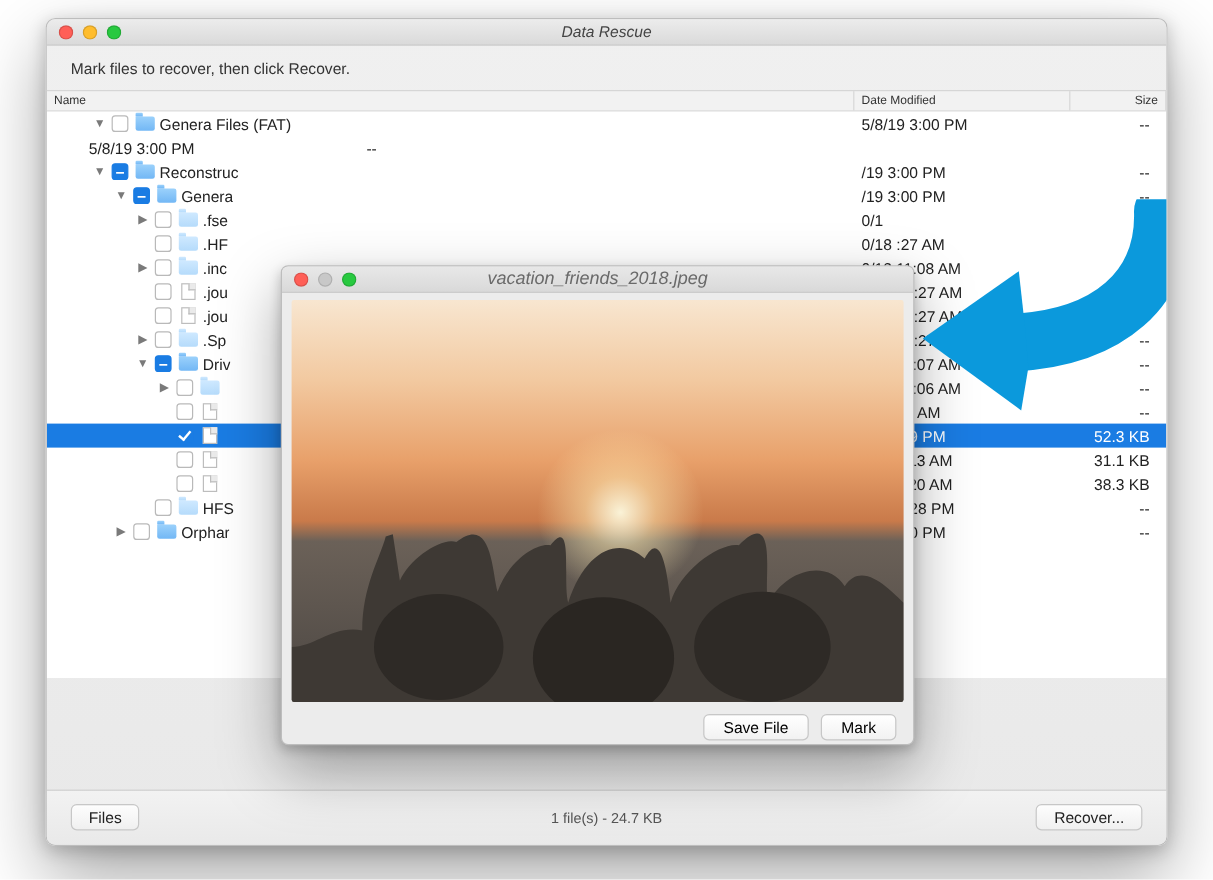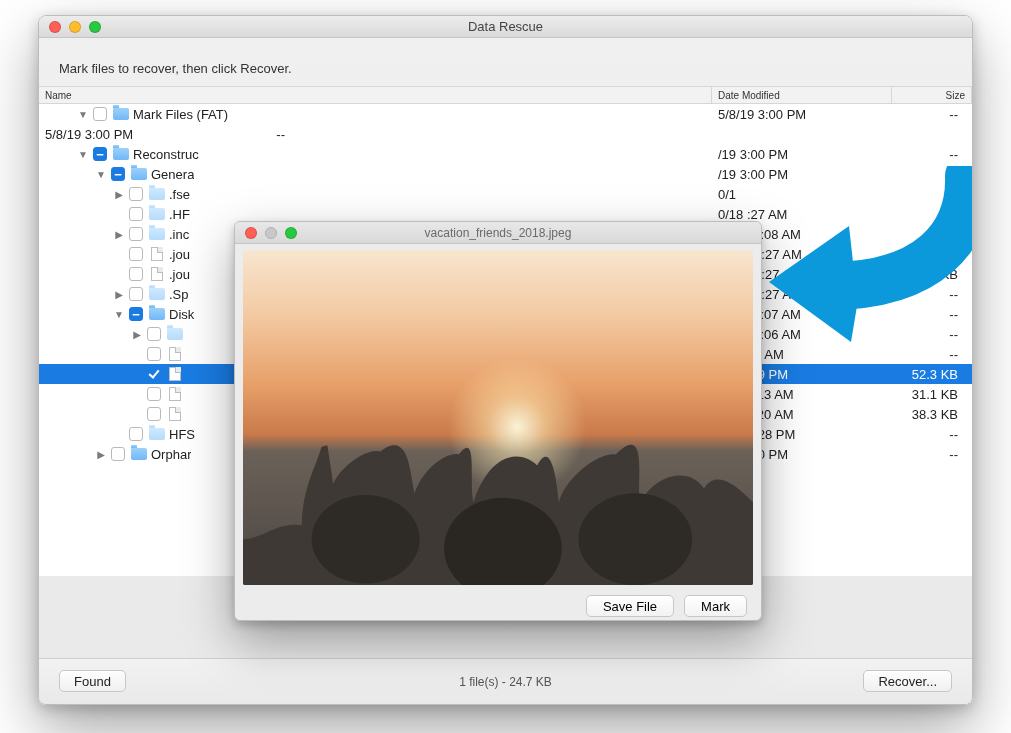--- a/index.html
+++ b/index.html
@@ -8,54 +8,54 @@
   .wrap { position: relative; width: 1011px; height: 733px; }
   .shadow {
     position: absolute; left: 38px; top: 15px; width: 935px; height: 690px;
     border-radius: 8px;
     box-shadow: 0 25px 60px rgba(0,0,0,0.35), 0 4px 14px rgba(0,0,0,0.2);
     background: linear-gradient(#F0F0F0, #E9E9E9);
     border: 1px solid #bdbdbd;
     overflow: hidden;
   }
   
-  .titlebar { height: 22px; display: flex; align-items: center; position: relative; background: linear-gradient(#ECECEC, #DADADA); border-bottom: 1px solid #c4c4c4; }
+  .titlebar { height: 22px; display: flex; align-items: center; position: relative; background: linear-gradient(#ECECEC, #DADADA); border-bottom: 1px solid #c4c4c4; font-style: italic; }
   .traffic { display: flex; gap: 8px; padding-left: 10px; }
   .dot { width: 12px; height: 12px; border-radius: 50%; border: 0.5px solid rgba(0,0,0,0.15); }
   .tred   { background: #FF5F57; }
   .tyellow{ background: #FFBD2E; }
   .tgreen { background: #28C940; }
   .tgray  { background: #c8c8c8; border-color: #b0b0b0; }
   .titlebar .title { position: absolute; left: 0; right: 0; text-align: center; font-size: 13px; color: #444; pointer-events: none; }
 
   
   .header { padding: 12px 20px 10px 20px; display: flex; align-items: flex-start; justify-content: space-between; }
   .header-left { display: flex; align-items: center; gap: 10px; }
   .disk-icon { width: 46px; height: 32px; position: relative; }
   .disk-icon .body { position: absolute; bottom: 0; width: 46px; height: 22px; border-radius: 3px; background: linear-gradient(#fbfbfb, #e4e4e4); border: 1px solid #bbb; }
   .disk-icon .top  { position: absolute; top: 0; left: 6px; width: 34px; height: 12px; border-radius: 2px 2px 0 0; background: linear-gradient(#efefef,#d9d9d9); border:1px solid #bbb; }
   .h-title { font-size: 23px; font-weight: 700; }
-  .h-sub   { font-size: 13px; color: #333; margin-top: 11px; }
+  .h-sub   { font-size: 13px; color: #333; margin-top: 0; }
   .header-right { display: flex; gap: 20px; padding-top: 6px; }
   .tool { display: flex; flex-direction: column; align-items: center; gap: 2px; font-size: 11px; color: #222; cursor: pointer; }
   .tool svg { width: 28px; height: 26px; }
 
   
   .col-header { display: flex; align-items: stretch; height: 18px; background: #F2F2F2; border-top: 1px solid #d6d6d6; border-bottom: 1px solid #d6d6d6; font-size: 10px; color: #333; }
   .col-header .c { display: flex; align-items: center; padding: 0 6px; border-right: 1px solid #d6d6d6; }
   .c-name { flex: 1; }
   .c-date { width: 180px; }
   .c-size { width: 80px; justify-content: flex-end; border-right: none; }
 
   
   .filelist { background: #fff; height: 472px; overflow: hidden; position: relative; }
   .row { display: flex; align-items: center; height: 20px; font-size: 13px; color: #222; }
   .row.sel { background: #1A7CE3; color: #fff; }
   .cell-name { flex: 1; display: flex; align-items: center; min-width: 0; }
-  .cell-date { width: 180px; padding-left: 6px; white-space: nowrap; overflow: hidden; }
+  .cell-date { width: 180px; padding-left: 6px; white-space: nowrap; overflow: hidden; margin-left: 29px; }
   .cell-size { width: 80px; text-align: right; padding-right: 14px; white-space: nowrap; }
 
   .indent { display: inline-block; }
   .arrow { width: 12px; text-align: center; color: #7a7a7a; font-size: 10px; cursor: pointer; user-select: none; }
   .row.sel .arrow { color: #fff; }
   .chk { width: 14px; height: 14px; border: 1px solid #b9b9b9; border-radius: 3px; background: #fff; display: inline-flex; align-items: center; justify-content: center; margin: 0 4px; cursor: pointer; }
   .chk.dash { background: #1A7CE3; border-color: #1A7CE3; color: #fff; font-weight: 700; }
   .chk.chk-on { background: #1A7CE3; border-color: #1A7CE3; }
   .chk.chk-on::after { content: ""; width: 4px; height: 8px; border: solid #fff; border-width: 0 2px 2px 0; transform: rotate(40deg); margin-top: -2px; }
   .ficon { width: 16px; height: 16px; margin: 0 4px 0 2px; display: inline-flex; align-items: center; justify-content: center; flex-shrink: 0; }
@@ -74,21 +74,21 @@
   .btn.recover { right: 20px; bottom: 12px; }
 
   
   .preview {
     position:absolute; left: 195px; top: 205px; width: 528px; height: 400px;
     border-radius: 6px; background: #ECECEC; border:1px solid #bdbdbd;
     box-shadow: 0 20px 50px rgba(0,0,0,0.35), 0 4px 10px rgba(0,0,0,0.2);
     overflow:hidden;
   }
   .preview .titlebar { background: linear-gradient(#E8E8E8,#D9D9D9); }
-  .preview .title { font-size: 12px; color: #6a6a6a; }
+  .preview .title { font-size: 15px; color: #6a6a6a; }
   .preview-img { margin: 6px 8px 0 8px; height: 335px; border-radius: 2px; overflow: hidden; position: relative; background: linear-gradient(180deg, #F8E6D0 0%, #F2C9A0 20%, #E8A06A 40%, #C97A4A 55%, #6B6158 60%, #4B4642 100%); }
   .silh { position:absolute; bottom:0; width:100%; height:55%; }
   .silh svg { width:100%; height:100%; }
   .flare { position:absolute; left: 40%; top: 32%; width: 140px; height: 140px; border-radius: 50%; background: radial-gradient(circle, rgba(255,255,230,0.9) 0%, rgba(255,236,180,0.5) 30%, rgba(255,236,180,0) 70%); }
   .preview-actions { display:flex; gap: 10px; justify-content:flex-end; padding: 10px 14px; }
   .pbtn { height: 22px; padding: 0 16px; border-radius: 5px; border:1px solid #c7c7c7; background: linear-gradient(#fff,#f2f2f2); font-size: 13px; cursor:pointer; display:flex; align-items:center; }
 
   
   .big-arrow { position:absolute; left: 720px; top: 150px; width: 230px; height: 190px; pointer-events:none; }
   .big-arrow svg { width:100%; height:100%; }
@@ -122,21 +122,21 @@
 
   <div class="filelist" id="filelist">
         <div class="row">
           <div class="cell-name">
             <span class="indent" style="width: 38px;"></span>
             <span class="arrow">▼</span>
             <span class="chk"></span>
             <span class="ficon">
               <span class="folder blue"></span>
             </span>
-            <span class="name-text">Mark Files (FAT)</span>
+            <span class="name-text">Genera Files (FAT)</span>
           </div>
           <div class="cell-date">5/8/19 3:00 PM</div>
           <div class="cell-size">--</div>
         </div>
         <div class="row">
           <div class="cell-date">5/8/19 3:00 PM</div>
           <div class="cell-size">--</div>
         </div>
         <div class="row">
           <div class="cell-name">
@@ -243,21 +243,21 @@
           <div class="cell-size">--</div>
         </div>
         <div class="row">
           <div class="cell-name">
             <span class="indent" style="width: 74px;"></span>
             <span class="arrow">▼</span>
             <span class="chk dash">−</span>
             <span class="ficon">
               <span class="folder blue"></span>
             </span>
-            <span class="name-text">Disk</span>
+            <span class="name-text">Driv</span>
           </div>
           <div class="cell-date">0/18 11:07 AM</div>
           <div class="cell-size">--</div>
         </div>
         <div class="row">
           <div class="cell-name">
             <span class="indent" style="width: 92px;"></span>
             <span class="arrow">▶</span>
             <span class="chk"></span>
             <span class="ficon">
@@ -343,21 +343,21 @@
             </span>
             <span class="name-text">Orphar</span>
           </div>
           <div class="cell-date">/19 3:00 PM</div>
           <div class="cell-size">--</div>
         </div>
       </div>
 
   <div class="footer">
     <div class="btn back">
-          <span>Found</span>
+          <span>Files</span>
         </div>
     <span>1 file(s) - 24.7 KB</span>
     <div class="btn recover">
           <span>Recover...</span>
         </div>
   </div>
 
   <div class="preview">
     <div class="titlebar">
       <div class="traffic">

